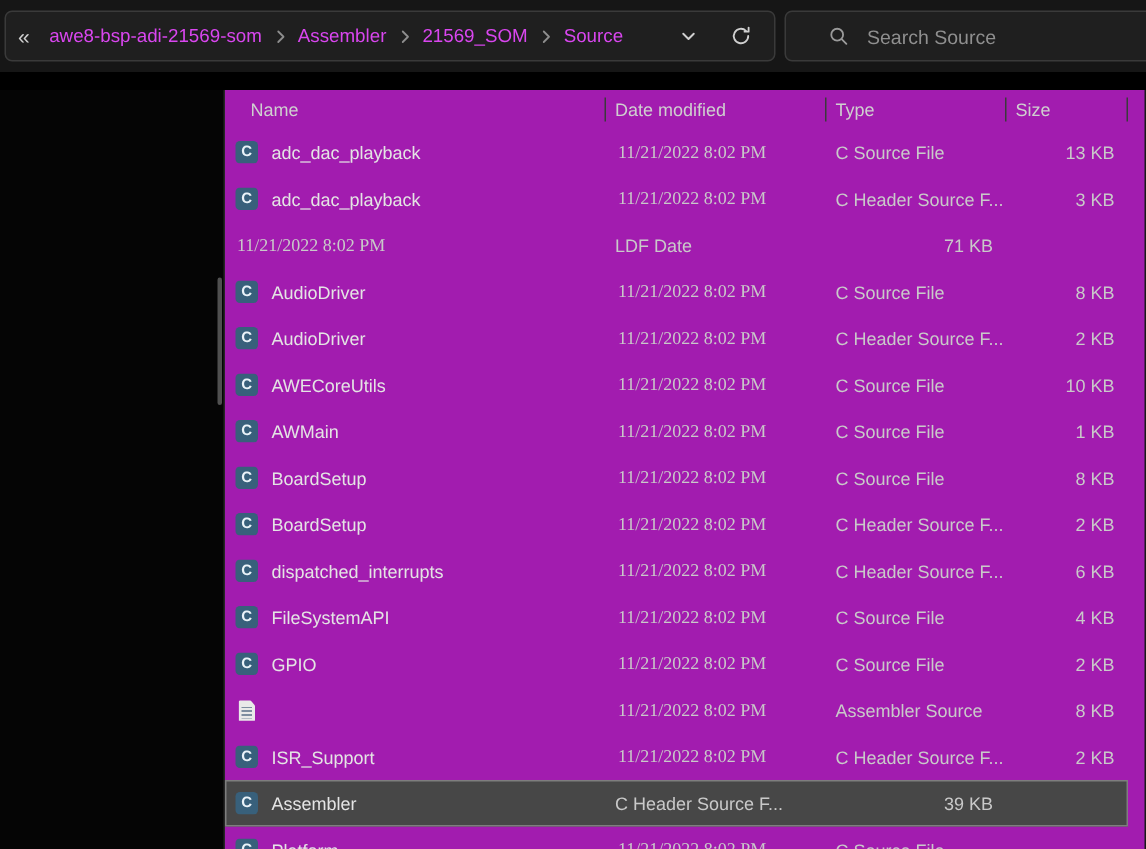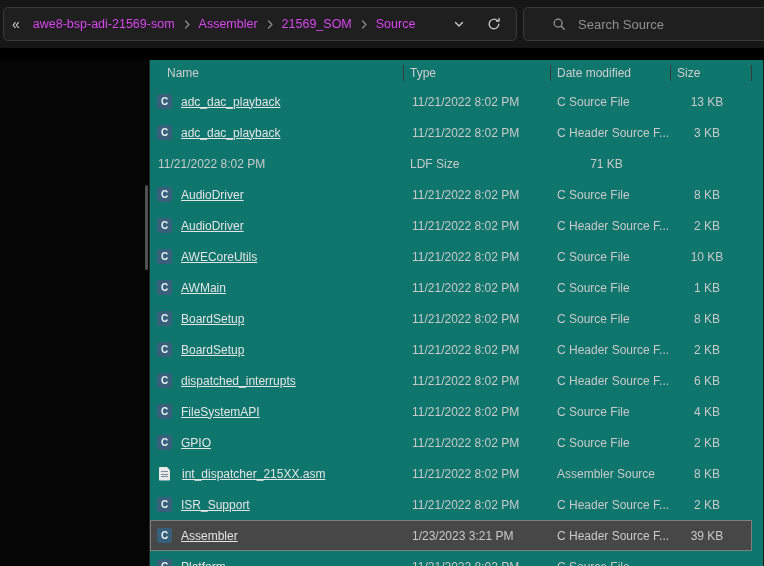--- a/index.html
+++ b/index.html
@@ -37,44 +37,44 @@
   .search-input::placeholder{color:#8f8f8f;}
 
   
   .black-strip{position:absolute;top:48px;left:0;width:764px;height:12px;background:#000;}
 
   
   .content{position:absolute;top:60px;left:0;width:764px;height:506px;display:flex;}
   .nav-pane{width:150px;height:100%;background:#050505;border-right:1px solid #262626;box-sizing:border-box;}
   .nav-scroll-thumb{position:absolute;left:145px;top:185px;width:3px;height:85px;background:#505050;border-radius:2px;}
 
-  .file-pane{position:relative;width:613px;height:100%;background:#0f766e;overflow:hidden;}
+  .file-pane{position:relative;width:613px;height:100%;background:#a21caf;overflow:hidden;}
 
   
   .header-row{
     display:grid;grid-template-columns:254px 147px 120px 81px;
     height:26px;align-items:center;color:#cfcfcf;font-size:12px;position:relative;
   }
   .hcell{height:16px;line-height:16px;border-right:1px solid #3a3a3a;box-sizing:border-box;
     padding-left:6px;white-space:nowrap;overflow:hidden;position:relative;cursor:default;}
   .hcell.name-h{padding-left:17px;}
 
   
   .rows{position:absolute;top:26px;left:0;width:602px;}
   .row{
     display:grid;grid-template-columns:254px 147px 120px 81px;
     height:31px;align-items:center;font-size:12px;color:#c9c9c9;box-sizing:border-box;
   }
   .row.selected{background:var(--selection-bg,#474747);outline:1px solid var(--selection-border,#7e7e7e);outline-offset:-1px;}
   .cell{white-space:nowrap;overflow:hidden;}
   .name-cell{display:flex;align-items:center;gap:9px;padding-left:7px;}
-  .file-name{color:#e4e4e4;text-decoration:underline;}
-  .date-cell{padding-left:8px;}
+  .file-name{color:#e4e4e4;}
+  .date-cell{padding-left:8px;font-family:Liberation Serif, serif;}
   .type-cell{padding-left:6px;}
-  .size-cell{text-align:center;padding-right:9px;}
+  .size-cell{text-align:right;padding-right:9px;}
 
   
   .file-icon{width:16px;height:16px;position:relative;flex:none;display:flex;align-items:center;justify-content:center;}
   .icon-c{
     width:15px;height:15px;border-radius:3px;background:var(--c-icon-bg,#38607b);
     color:#eaf3f9;font-size:10px;font-weight:bold;line-height:15px;text-align:center;
   }
   .icon-doc::before,.icon-asm::before{
     content:"";position:absolute;left:2px;top:1px;width:11px;height:14px;background:#e9e9e9;
     border-radius:1px;clip-path:polygon(0 0,70% 0,100% 27%,100% 100%,0 100%);
@@ -145,24 +145,24 @@
   <div class="content">
     <div class="nav-pane"></div>
 
     <div class="file-pane">
       <div class="header-row">
         <div class="hcell name-h">
           
           <span>Name</span>
         </div>
         <div class="hcell">
+          <span>Date modified</span>
+        </div>
+        <div class="hcell">
           <span>Type</span>
-        </div>
-        <div class="hcell">
-          <span>Date modified</span>
         </div>
         <div class="hcell">
           <span>Size</span>
         </div>
       </div>
       <div class="rows">
           <div class="row">
     <div class="cell name-cell">
       <span class="file-icon icon-c">C</span>
       <span class="file-name">adc_dac_playback</span>
@@ -175,21 +175,21 @@
     <div class="cell name-cell">
       <span class="file-icon icon-c">C</span>
       <span class="file-name">adc_dac_playback</span>
     </div>
     <div class="cell date-cell">11/21/2022 8:02 PM</div>
     <div class="cell type-cell">C Header Source F...</div>
     <div class="cell size-cell">3 KB</div>
   </div>
           <div class="row">
     <div class="cell date-cell">11/21/2022 8:02 PM</div>
-    <div class="cell type-cell">LDF Size</div>
+    <div class="cell type-cell">LDF Date</div>
     <div class="cell size-cell">71 KB</div>
   </div>
           <div class="row">
     <div class="cell name-cell">
       <span class="file-icon icon-c">C</span>
       <span class="file-name">AudioDriver</span>
     </div>
     <div class="cell date-cell">11/21/2022 8:02 PM</div>
     <div class="cell type-cell">C Source File</div>
     <div class="cell size-cell">8 KB</div>
@@ -262,41 +262,39 @@
       <span class="file-icon icon-c">C</span>
       <span class="file-name">GPIO</span>
     </div>
     <div class="cell date-cell">11/21/2022 8:02 PM</div>
     <div class="cell type-cell">C Source File</div>
     <div class="cell size-cell">2 KB</div>
   </div>
           <div class="row">
     <div class="cell name-cell">
       <span class="file-icon icon-asm"></span>
-      <span class="file-name">int_dispatcher_215XX.asm</span>
     </div>
     <div class="cell date-cell">11/21/2022 8:02 PM</div>
     <div class="cell type-cell">Assembler Source</div>
     <div class="cell size-cell">8 KB</div>
   </div>
           <div class="row">
     <div class="cell name-cell">
       <span class="file-icon icon-c">C</span>
       <span class="file-name">ISR_Support</span>
     </div>
     <div class="cell date-cell">11/21/2022 8:02 PM</div>
     <div class="cell type-cell">C Header Source F...</div>
     <div class="cell size-cell">2 KB</div>
   </div>
           <div class="row selected">
     <div class="cell name-cell">
       <span class="file-icon icon-c">C</span>
       <span class="file-name">Assembler</span>
     </div>
-    <div class="cell date-cell">1/23/2023 3:21 PM</div>
     <div class="cell type-cell">C Header Source F...</div>
     <div class="cell size-cell">39 KB</div>
   </div>
           <div class="row">
     <div class="cell name-cell">
       <span class="file-icon icon-c">C</span>
       <span class="file-name">Platform</span>
     </div>
     <div class="cell date-cell">11/21/2022 8:02 PM</div>
     <div class="cell type-cell">C Source File</div>

